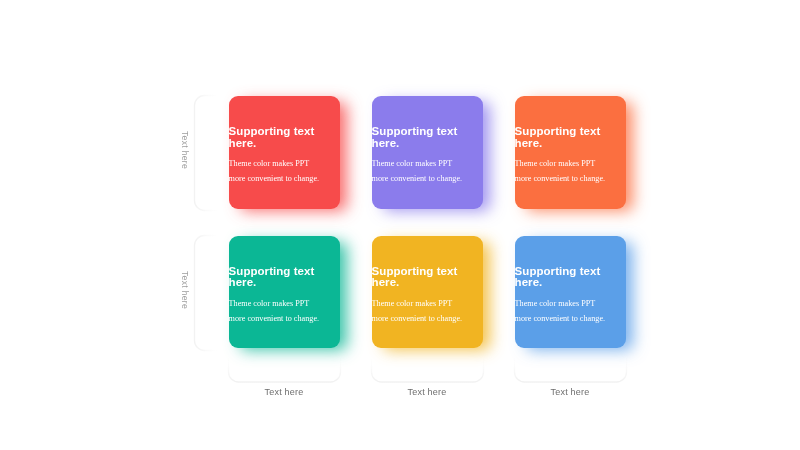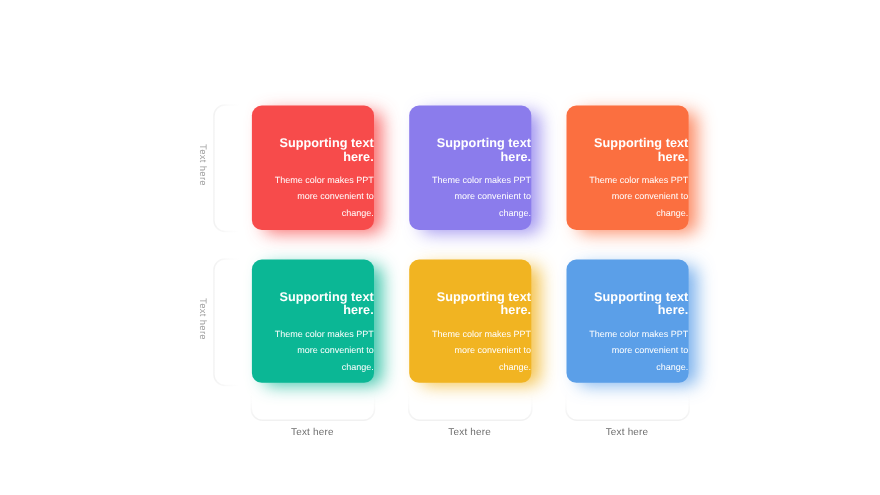--- a/index.html
+++ b/index.html
@@ -8,25 +8,25 @@
        font-family:"Liberation Sans",sans-serif;overflow:hidden;}
   .slide{position:relative;width:800px;height:450px;background:#ffffff;}
   .card,.row-label,.col-label{will-change:opacity;}
 
   
   .frame{position:absolute;}
   .frame svg{display:block;overflow:visible;}
 
   
   .card{position:absolute;border-radius:9px;box-sizing:border-box;
-        color:#ffffff;text-align:right;}
+        color:#ffffff;text-align:left;}
   .card .card-title{position:absolute;left:0;right:0;top:30px;
         font-size:11.5px;font-weight:bold;line-height:11.5px;letter-spacing:0.05px;}
-  .card .card-desc{position:absolute;left:16px;right:0;top:60px;
-        font-size:8.2px;line-height:15px;font-weight:400;}
+  .card .card-desc{position:absolute;left:0;right:0;top:60px;
+        font-size:8.2px;line-height:15px;font-weight:400;font-family:Liberation Serif, serif;}
 
   
   .row-label{position:absolute;font-size:8.6px;color:#9e9e9e;
              writing-mode:vertical-rl;text-orientation:mixed;letter-spacing:0.3px;
              white-space:nowrap;}
   .col-label{position:absolute;font-size:9px;color:#6e6e6e;text-align:center;
              letter-spacing:0.2px;white-space:nowrap;}
 </style>
 </head>
 <body style="background: rgb(255, 255, 255);">

